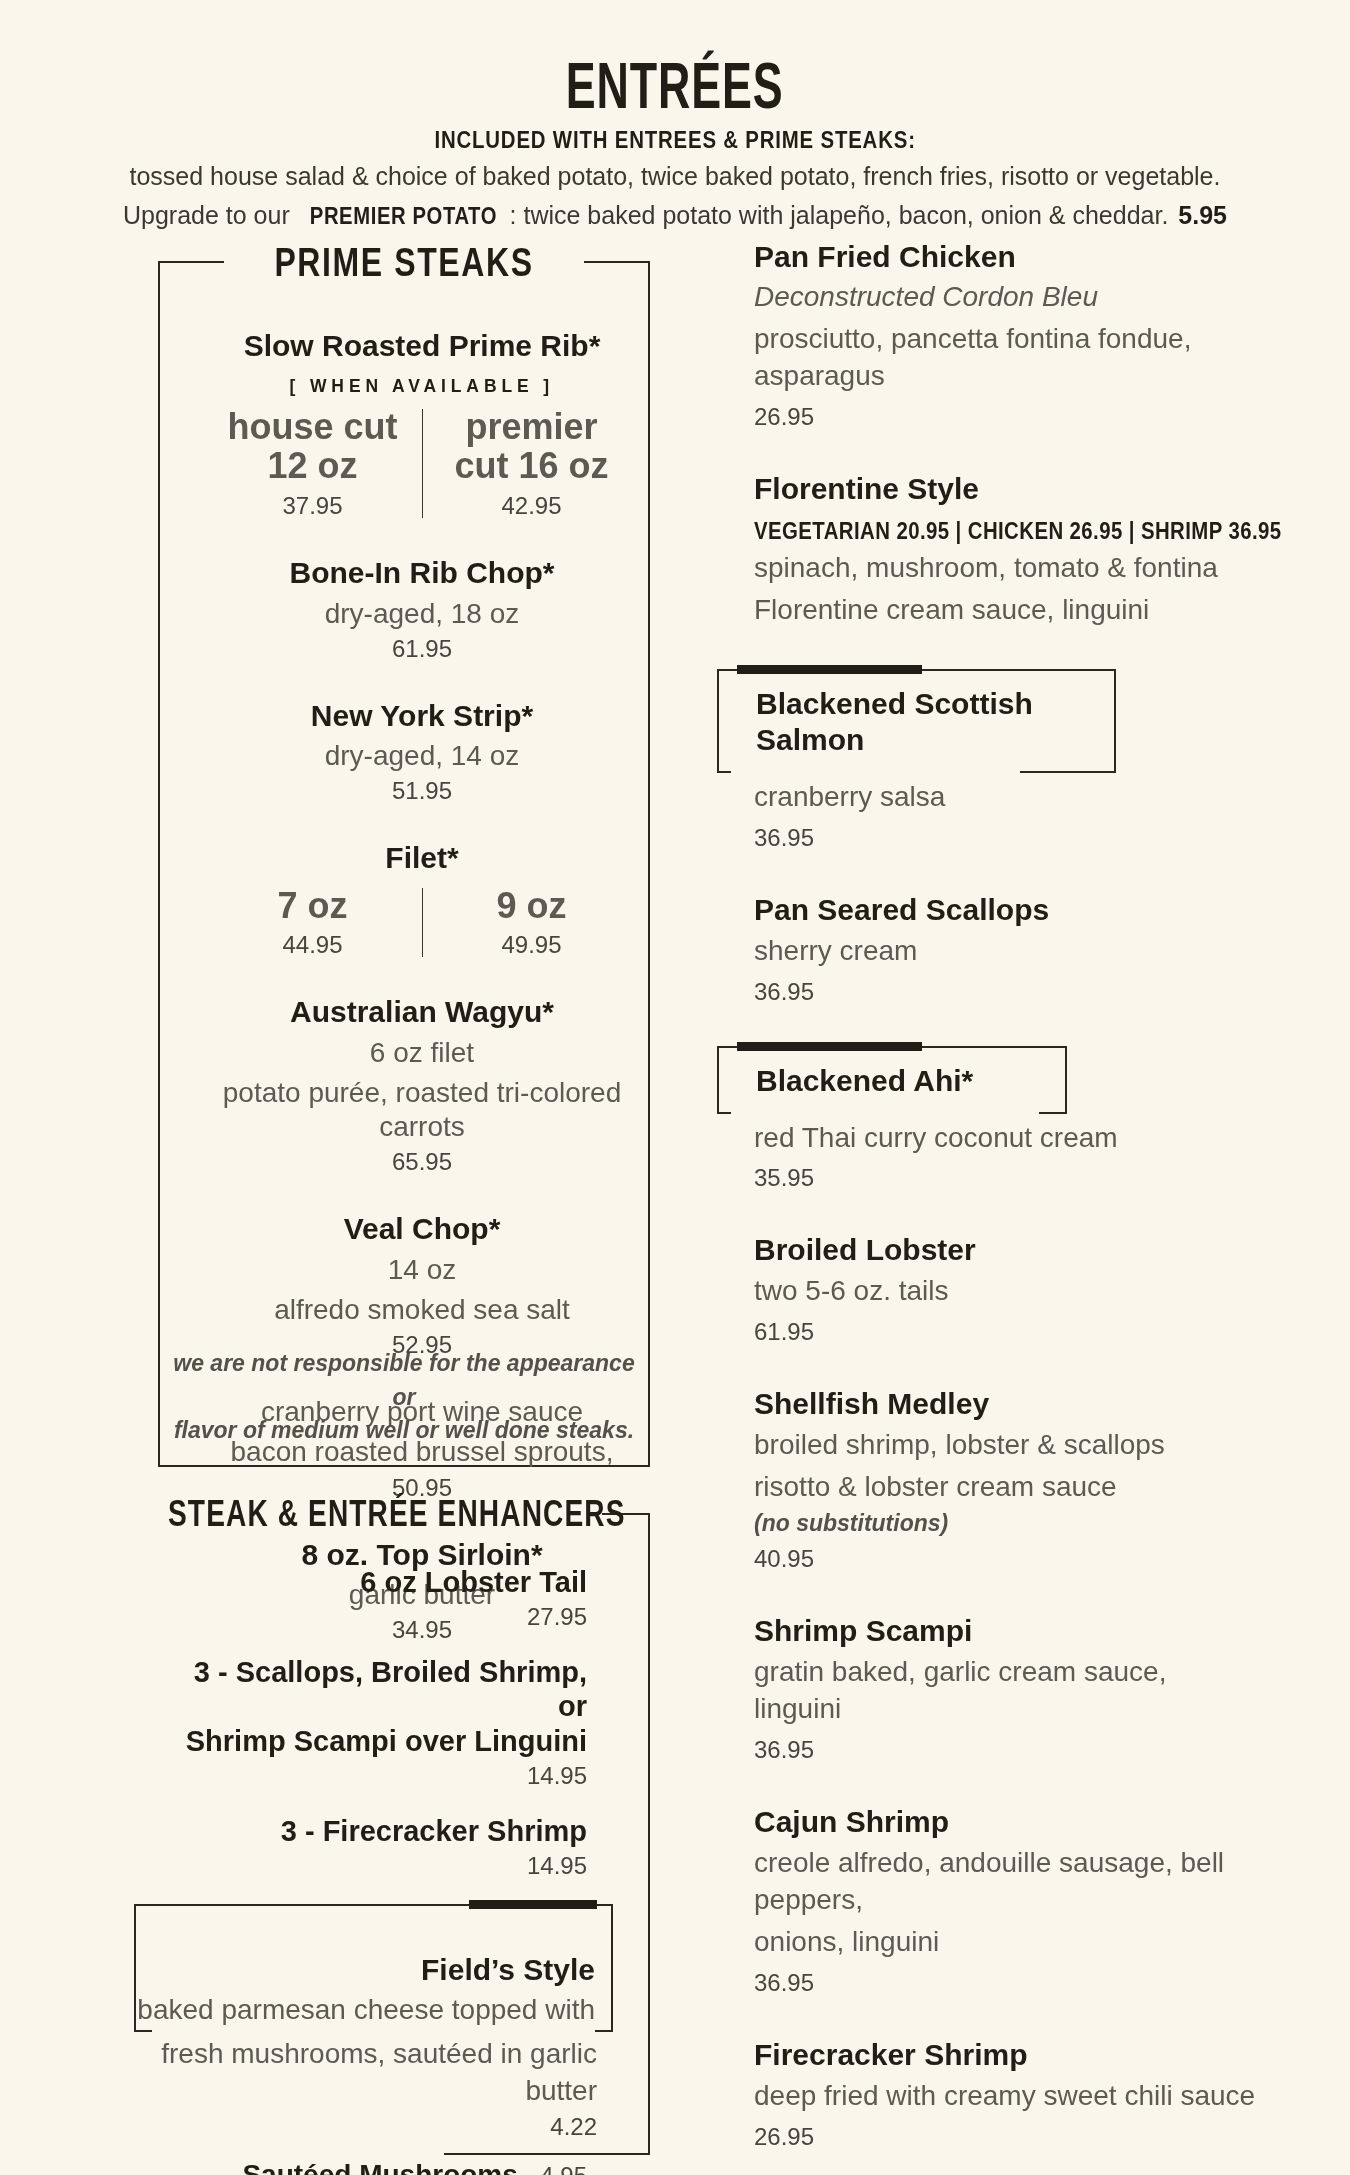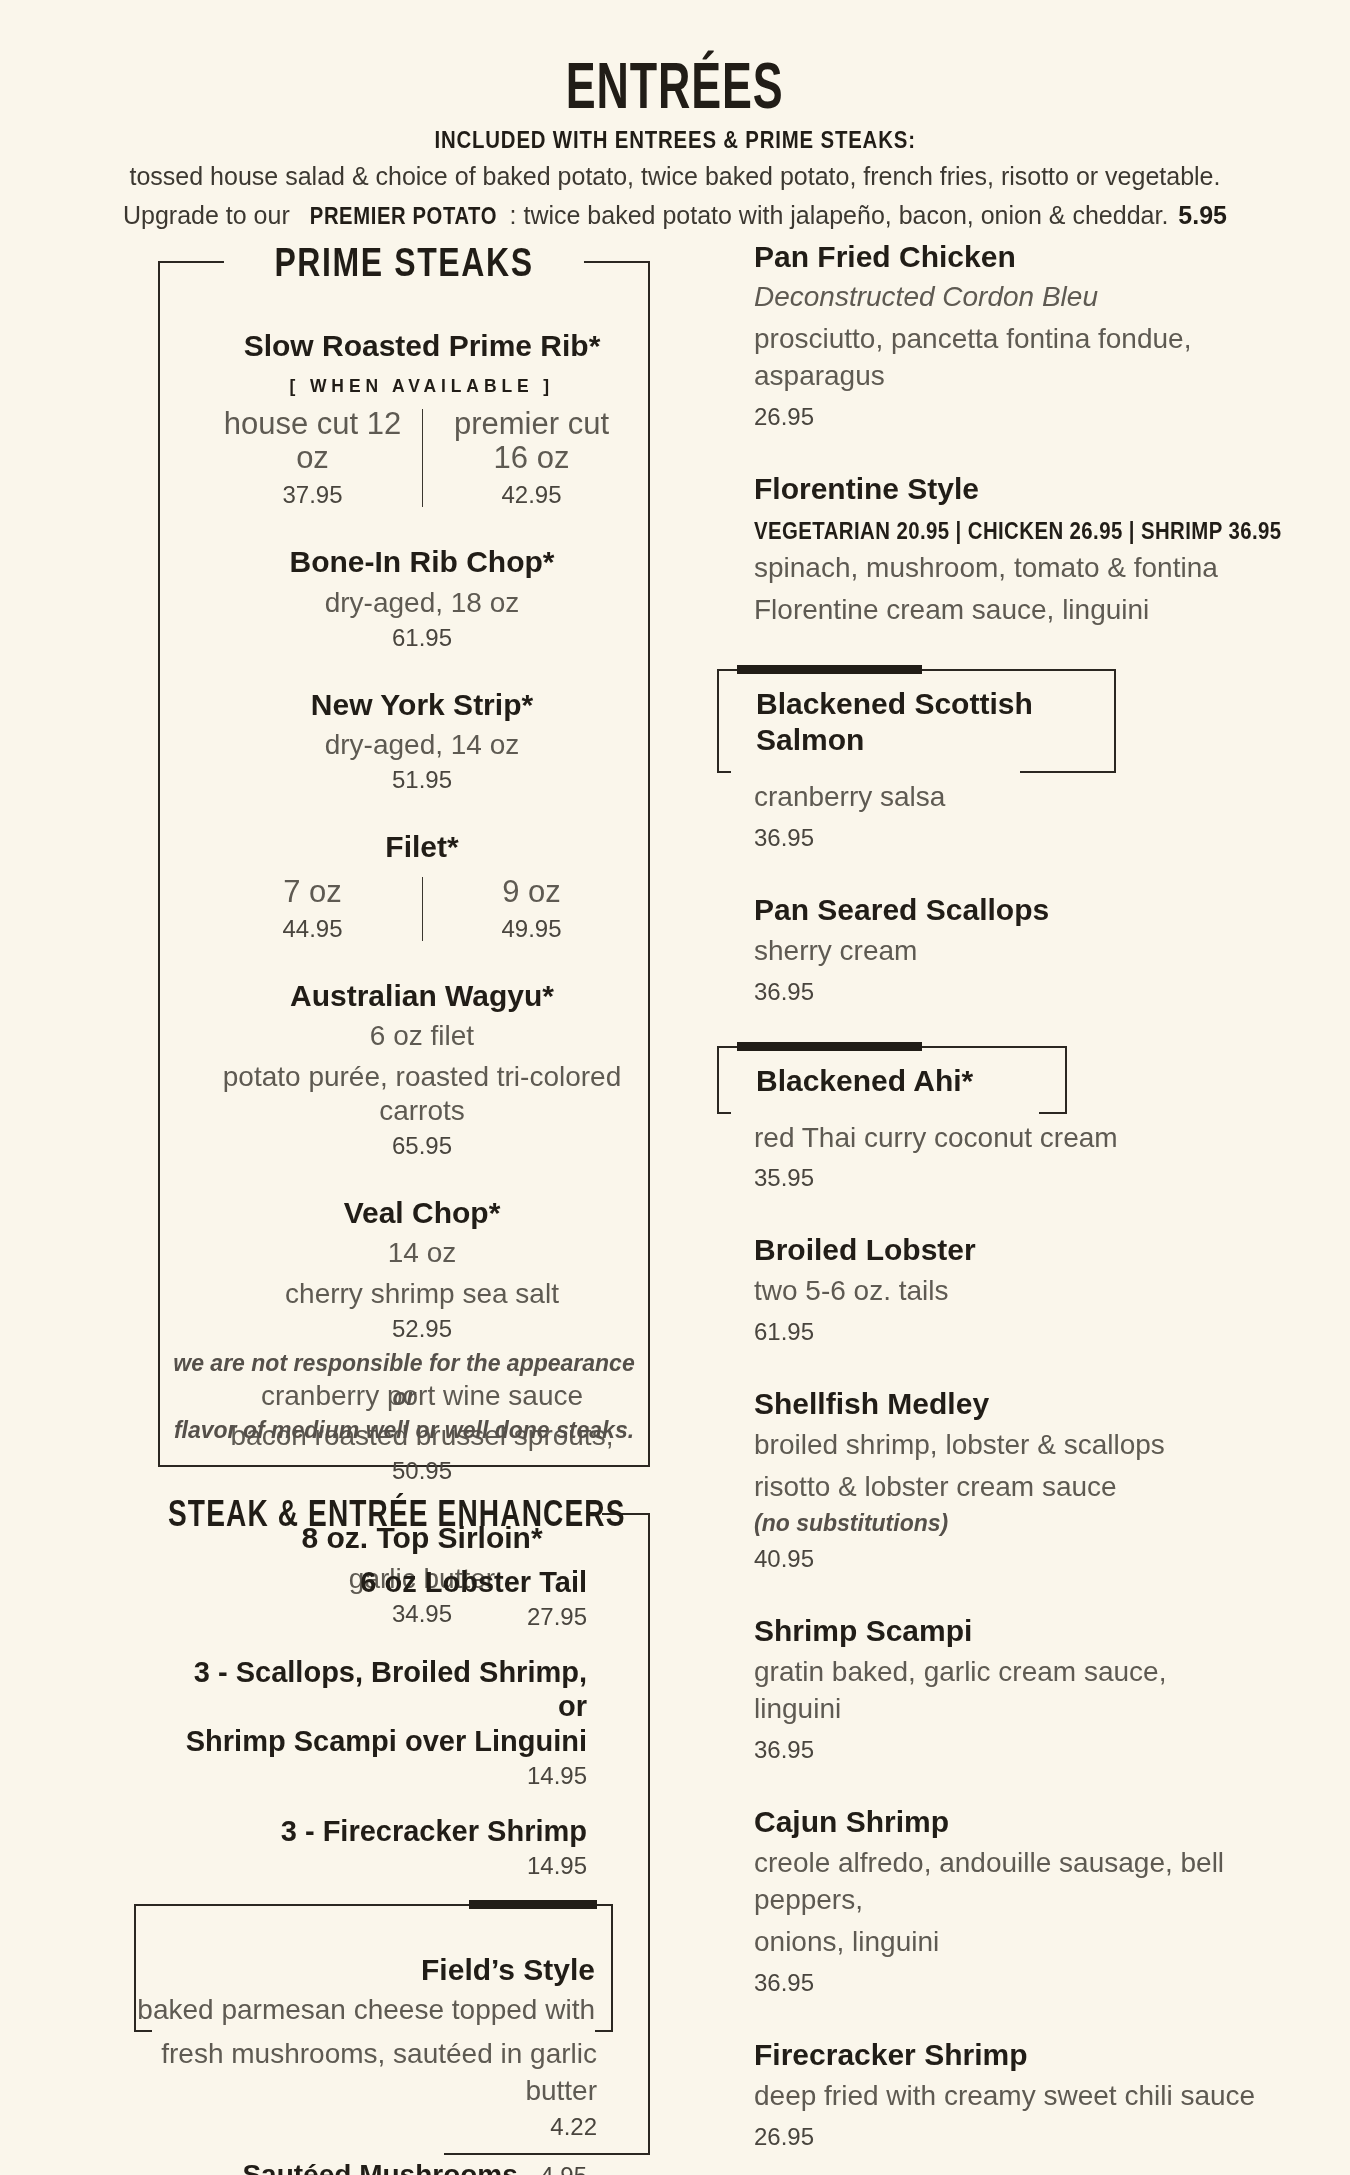--- a/index.html
+++ b/index.html
@@ -43,21 +43,21 @@
     background:var(--bg);padding:0 18px;font-size:40px;line-height:1.2;white-space:nowrap;
   }
   .steak-item{margin-bottom:36px;}
   .steak-name{font-size:30px;font-weight:700;line-height:1.15;}
   .steak-note{font-size:19px;margin-top:11px;}
   .steak-note .deco{letter-spacing:.28em;transform:scaleX(.92);}
   .steak-desc{font-size:28px;color:var(--gray);line-height:1.22;margin-top:6px;}
   .steak-price{font-size:24px;color:var(--price);margin-top:4px;}
   .split{display:flex;justify-content:center;align-items:stretch;margin-top:10px;}
   .split-col{width:190px;}
-  .split-label{font-size:31px;color:var(--gray);line-height:1.1;}
+  .split-label{font-size:36px;color:var(--gray);line-height:1.1;font-weight:bold;}
   .split-price{font-size:24px;color:var(--price);margin-top:6px;}
   .split-divider{width:1px;background:#3a362f;margin:2px 14px;}
   .disclaimer{
     position:absolute;bottom:18px;left:0;right:0;
     font-size:23px;font-style:italic;font-weight:700;color:#55504a;line-height:1.45;
   }
   
   .enhancers{position:relative;margin-top:26px;height:662px;}
   .enhancers::before{content:"";position:absolute;top:20px;right:0;width:48px;height:2px;background:var(--border);}
   .enhancers::after{content:"";position:absolute;top:20px;bottom:0;right:0;width:2px;background:var(--border);}
@@ -181,21 +181,21 @@
         <div class="steak-item">
           <div class="steak-name">Australian Wagyu*</div>
           <div class="steak-desc">6 oz filet</div>
           <div class="steak-desc">potato purée, roasted tri-colored carrots</div>
           <div class="steak-price">65.95</div>
         </div>
 
         <div class="steak-item">
           <div class="steak-name">Veal Chop*</div>
           <div class="steak-desc">14 oz</div>
-          <div class="steak-desc">cherry shrimp sea salt</div>
+          <div class="steak-desc">alfredo smoked sea salt</div>
           <div class="steak-price">52.95</div>
         </div>
 
         <div class="steak-item">
           <div class="steak-desc">cranberry port wine sauce</div>
           <div class="steak-desc">bacon roasted brussel sprouts,</div>
           <div class="steak-price">50.95</div>
         </div>
 
         <div class="steak-item">

